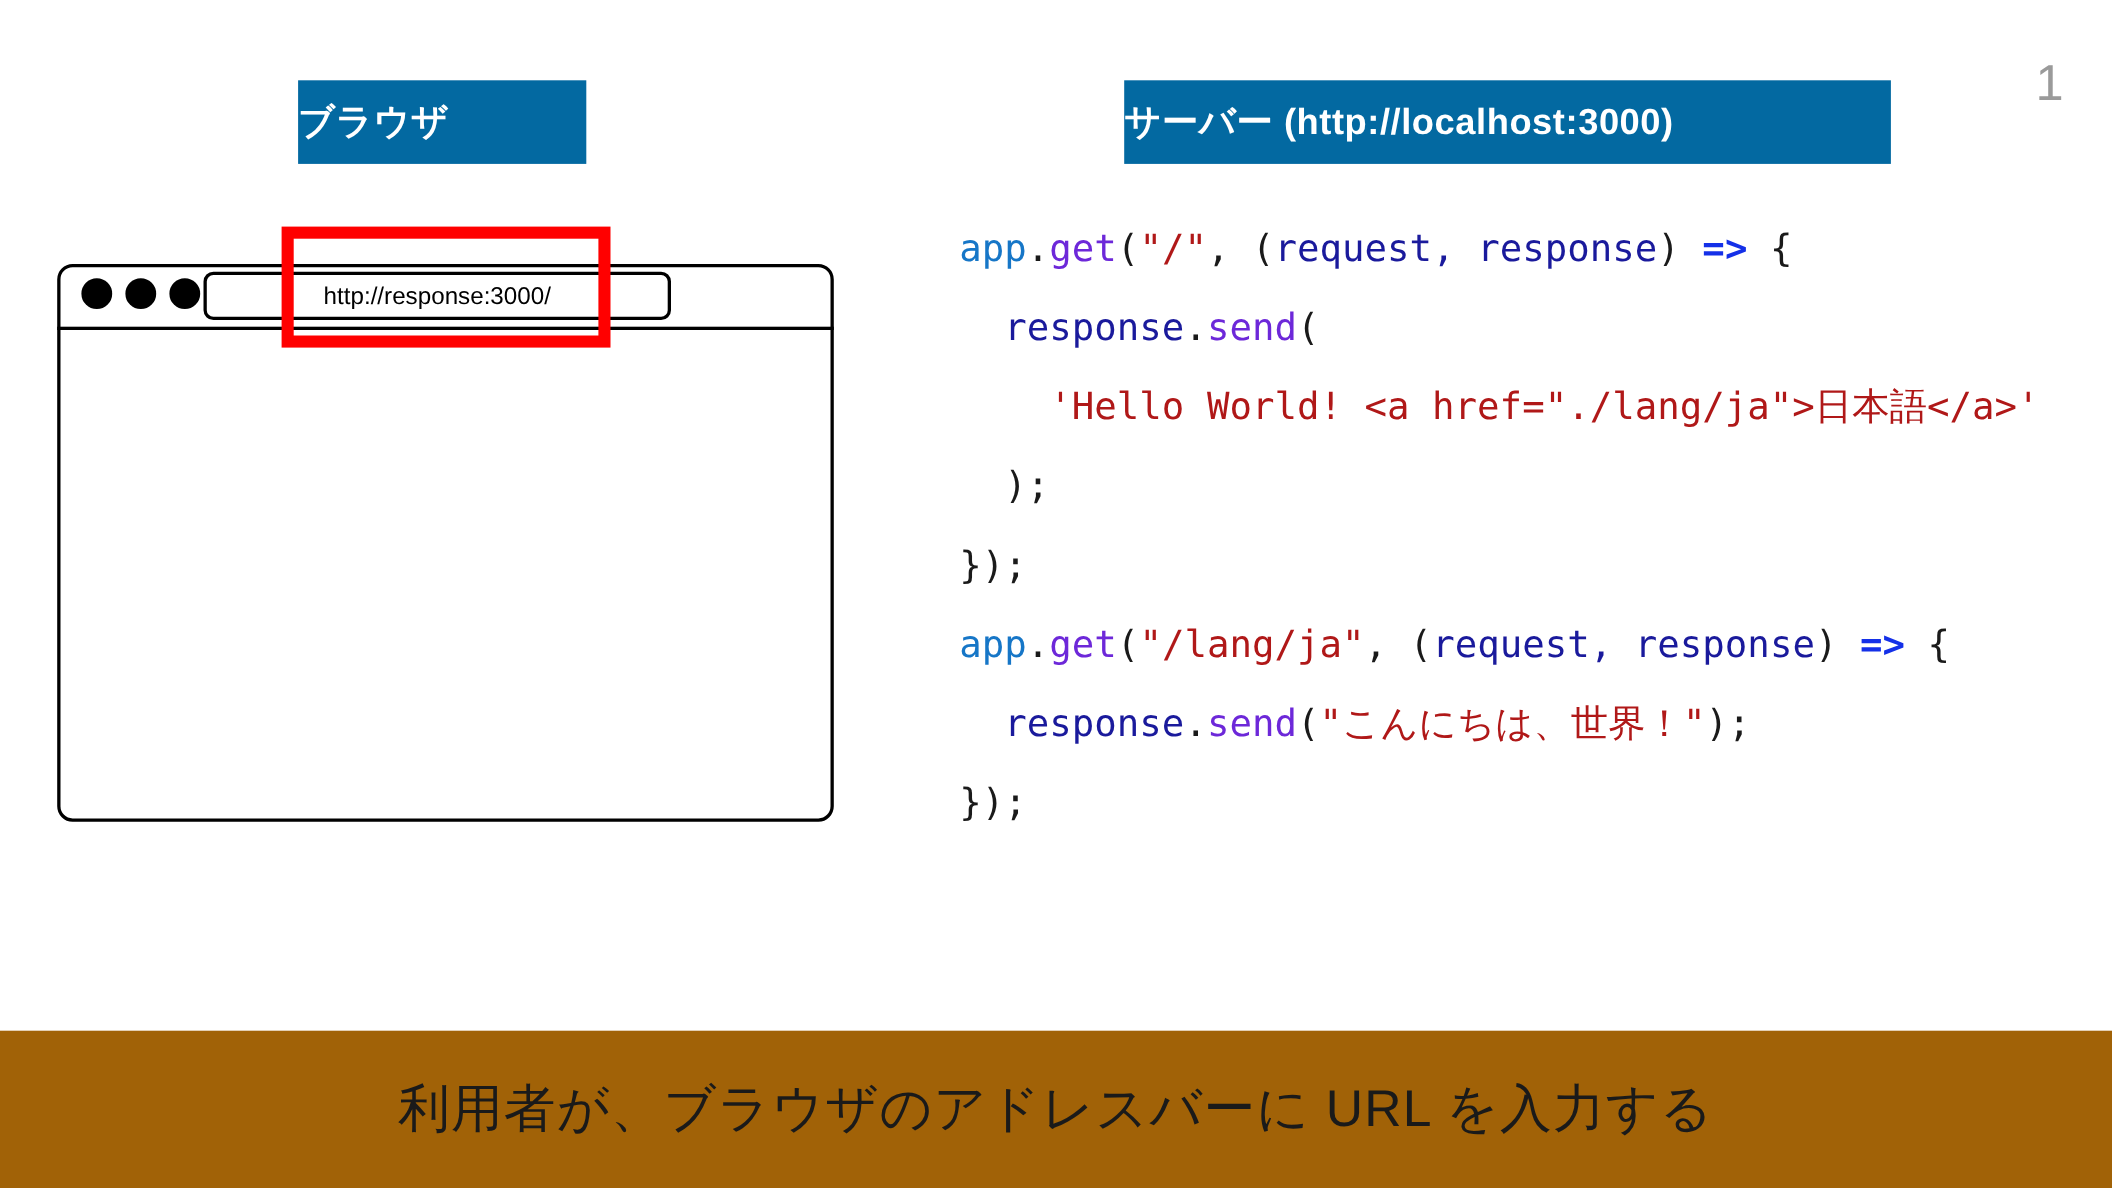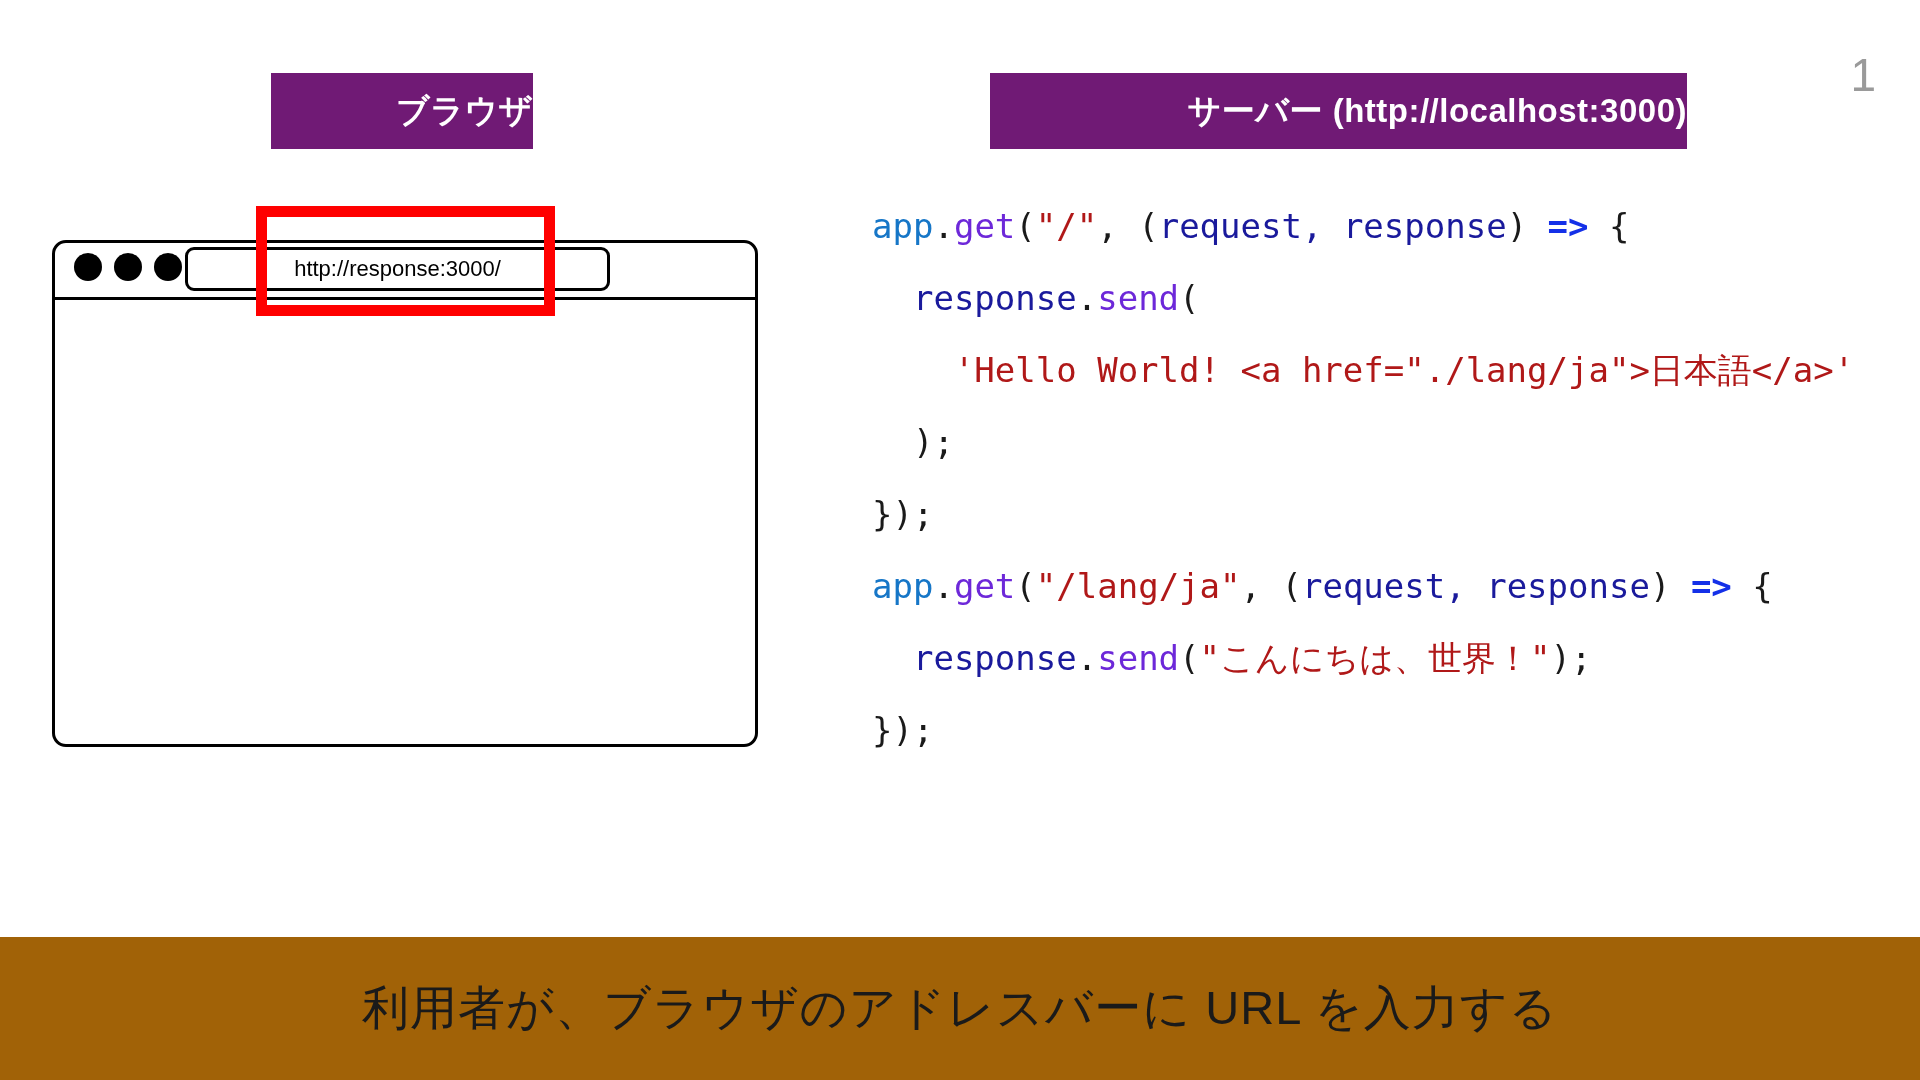--- a/index.html
+++ b/index.html
@@ -22,38 +22,38 @@
     right: 44px;
     font-size: 46px;
     font-weight: 400;
     color: #9a9a9a;
     line-height: 1;
   }
 
   
   .chip {
     position: absolute;
-    background: #701a75;
+    background: #0369a1;
     color: #ffffff;
     font-weight: bold;
     display: flex;
     align-items: center;
-    justify-content: flex-end;
+    justify-content: flex-start;
     letter-spacing: 0.5px;
     box-sizing: border-box;
   }
   .chip-browser {
     left: 271px;
     top: 73px;
     width: 262px;
     height: 76px;
     font-size: 33px;
   }
   .chip-server {
-    left: 990px;
+    left: 1022px;
     top: 73px;
     width: 697px;
     height: 76px;
     font-size: 33px;
   }
 
   
   .browser-mock {
     position: absolute;
     left: 52px;

